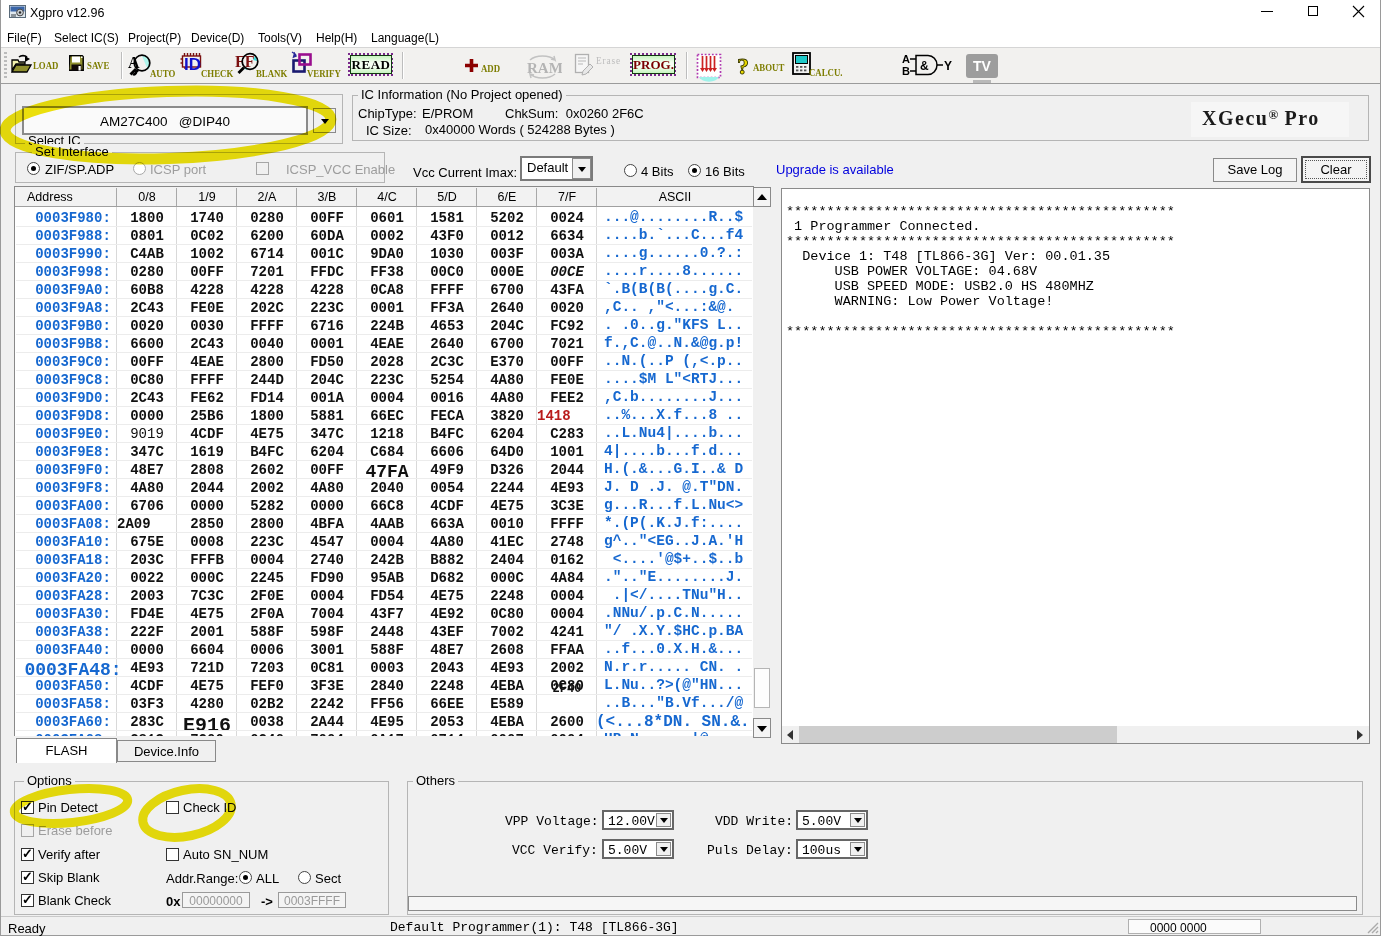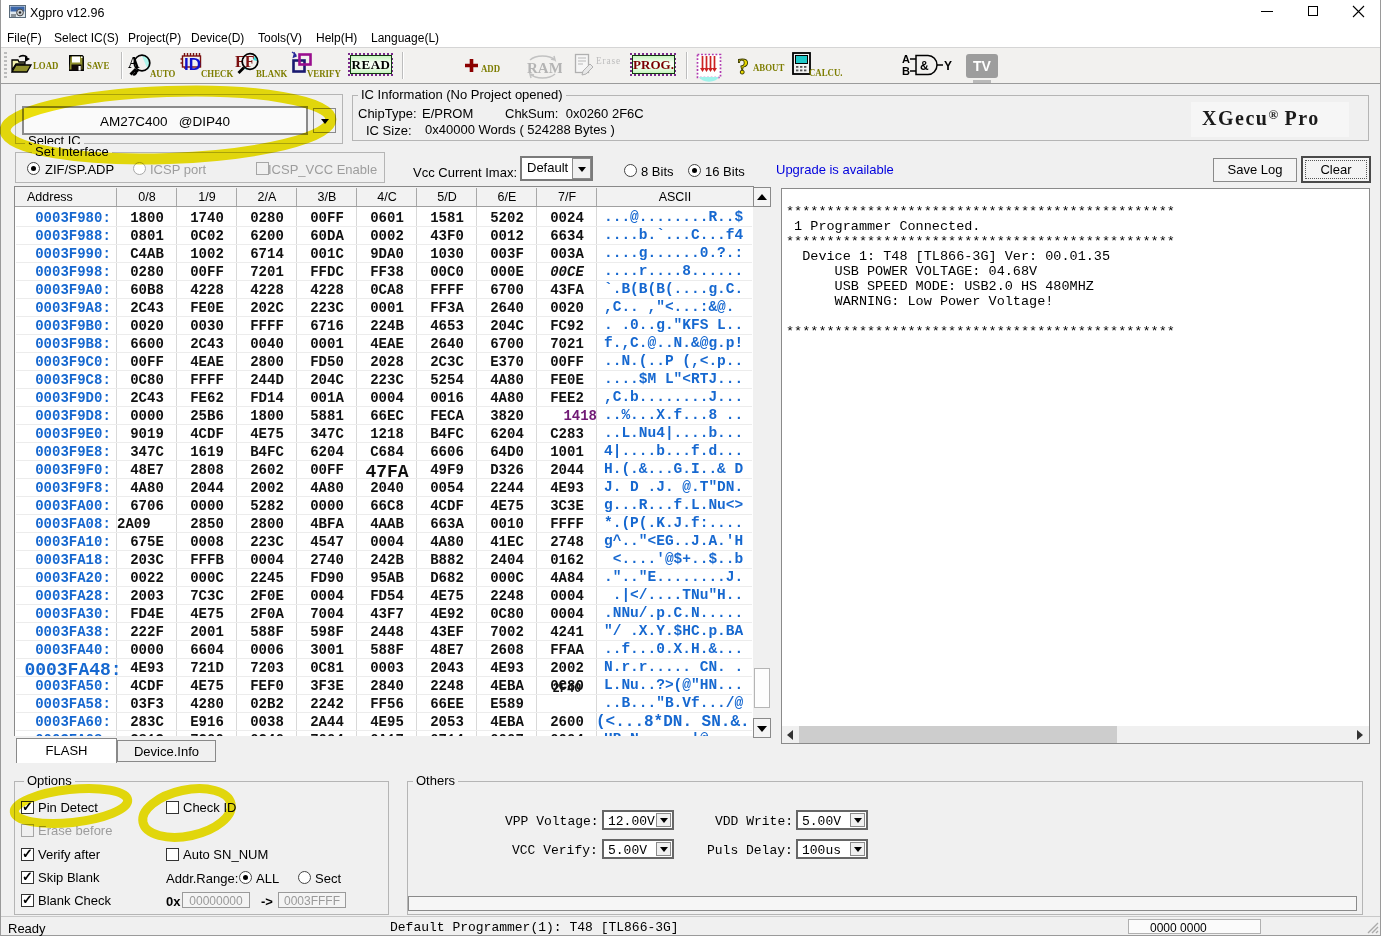--- a/index.html
+++ b/index.html
@@ -181,27 +181,27 @@
 <div class="abs serif" style="left:1202px;top:107px;font-size:20px;font-weight:bold;color:#1a1a1a;letter-spacing:1.5px;">XGecu<span style="font-size:13px;vertical-align:6px;">®</span><span style="letter-spacing:0;">&nbsp;</span>Pro</div>
 <div class="abs group" style="left:15px;top:152px;width:370px;height:31px;"></div>
 <div class="abs glabel" style="left:32px;top:144px;">Set Interface</div>
 <div class="abs radio" style="left:27px;top:162px;">
     <div class="rdot"></div>
   </div>
 <div class="abs lbl13" style="left:45px;top:162px;">ZIF/SP.ADP</div>
 <div class="abs radio dis" style="left:133px;top:162px;"></div>
 <div class="abs lbl13 dis-t" style="left:150px;top:162px;">ICSP port</div>
 <div class="abs cb dis" style="left:256px;top:162px;"></div>
-<div class="abs lbl13 dis-t" style="left:268px;top:162px;">ICSP_VCC Enable</div>
+<div class="abs lbl13 dis-t" style="left:286px;top:162px;">ICSP_VCC Enable</div>
 <div class="abs lbl13" style="left:413px;top:165px;">Vcc Current Imax:</div>
 <div class="abs" style="left:520px;top:156px;width:73px;height:25px;border:2px solid #7a7a7a;background:#fff;"></div>
 <div class="abs sans" style="left:527px;top:160px;font-size:13px;">Default</div>
 <div class="abs dbtn" style="left:572px;top:158px;width:19px;height:21px;"></div>
 <div class="abs radio" style="left:624px;top:164px;"></div>
-<div class="abs lbl13" style="left:641px;top:164px;">8 Bits</div>
+<div class="abs lbl13" style="left:641px;top:164px;">4 Bits</div>
 <div class="abs radio" style="left:688px;top:164px;">
     <div class="rdot"></div>
   </div>
 <div class="abs lbl13" style="left:705px;top:164px;">16 Bits</div>
 <div class="abs sans" style="left:776px;top:162px;font-size:13px;color:#0000dd;">Upgrade is available</div>
 <div class="abs btn" style="left:1213px;top:158px;width:84px;height:24px;line-height:22px;">Save Log</div>
 <div class="abs" style="left:1301px;top:156px;width:70px;height:27px;border:2px solid #4a4a4a;background:#f4f4f4;"></div>
 <div class="abs" style="left:1305px;top:160px;width:62px;height:19px;border:1px dotted #555;"></div>
 <div class="abs sans" style="left:1305px;top:162px;width:62px;text-align:center;font-size:13px;">Clear</div>
 <div class="abs" style="left:14px;top:186px;width:740px;height:552px;background:#fff;border:1px solid #898989;"></div>
@@ -357,25 +357,25 @@
 <div class="abs mono" style="left:604px;top:389.0px;font-size:14.5px;font-weight:bold;color:#1668d0;white-space:pre;">,C.b........J...</div>
 <div class="abs" style="left:16px;top:405.5px;width:736px;height:1px;background:#ececec;"></div>
 <div class="abs mono" style="left:22px;top:407.5px;width:102px;text-align:center;font-size:14px;font-weight:bold;color:#1668d0;">0003F9D8:</div>
 <div class="abs mono" style="left:117px;top:407.5px;width:60px;text-align:center;font-size:14px;font-weight:bold;color:#111;">0000</div>
 <div class="abs mono" style="left:177px;top:407.5px;width:60px;text-align:center;font-size:14px;font-weight:bold;color:#111;">25B6</div>
 <div class="abs mono" style="left:237px;top:407.5px;width:60px;text-align:center;font-size:14px;font-weight:bold;color:#111;">1800</div>
 <div class="abs mono" style="left:297px;top:407.5px;width:60px;text-align:center;font-size:14px;font-weight:bold;color:#111;">5881</div>
 <div class="abs mono" style="left:357px;top:407.5px;width:60px;text-align:center;font-size:14px;font-weight:bold;color:#111;">66EC</div>
 <div class="abs mono" style="left:417px;top:407.5px;width:60px;text-align:center;font-size:14px;font-weight:bold;color:#111;">FECA</div>
 <div class="abs mono" style="left:477px;top:407.5px;width:60px;text-align:center;font-size:14px;font-weight:bold;color:#111;">3820</div>
-<div class="abs mono" style="left:537px;top:407.5px;width:60px;text-align:right;font-size:14px;font-weight:bold;color:#701a75;">1418</div>
+<div class="abs mono" style="left:537px;top:407.5px;width:60px;text-align:left;font-size:14px;font-weight:bold;color:#b91c1c;">1418</div>
 <div class="abs mono" style="left:604px;top:407.0px;font-size:14.5px;font-weight:bold;color:#1668d0;white-space:pre;">..%...X.f...8 ..</div>
 <div class="abs" style="left:16px;top:423.5px;width:736px;height:1px;background:#ececec;"></div>
 <div class="abs mono" style="left:22px;top:425.5px;width:102px;text-align:center;font-size:14px;font-weight:bold;color:#1668d0;">0003F9E0:</div>
-<div class="abs mono" style="left:117px;top:425.5px;width:60px;text-align:center;font-size:14px;font-weight:bold;color:#111;">9019</div>
+<div class="abs mono" style="left:117px;top:425.5px;width:60px;text-align:center;font-size:14px;font-weight:normal;color:#111;">9019</div>
 <div class="abs mono" style="left:177px;top:425.5px;width:60px;text-align:center;font-size:14px;font-weight:bold;color:#111;">4CDF</div>
 <div class="abs mono" style="left:237px;top:425.5px;width:60px;text-align:center;font-size:14px;font-weight:bold;color:#111;">4E75</div>
 <div class="abs mono" style="left:297px;top:425.5px;width:60px;text-align:center;font-size:14px;font-weight:bold;color:#111;">347C</div>
 <div class="abs mono" style="left:357px;top:425.5px;width:60px;text-align:center;font-size:14px;font-weight:bold;color:#111;">1218</div>
 <div class="abs mono" style="left:417px;top:425.5px;width:60px;text-align:center;font-size:14px;font-weight:bold;color:#111;">B4FC</div>
 <div class="abs mono" style="left:477px;top:425.5px;width:60px;text-align:center;font-size:14px;font-weight:bold;color:#111;">6204</div>
 <div class="abs mono" style="left:537px;top:425.5px;width:60px;text-align:center;font-size:14px;font-weight:bold;color:#111;">C283</div>
 <div class="abs mono" style="left:604px;top:425.0px;font-size:14.5px;font-weight:bold;color:#1668d0;white-space:pre;">..L.Nu4|....b...</div>
 <div class="abs" style="left:16px;top:441.5px;width:736px;height:1px;background:#ececec;"></div>
 <div class="abs mono" style="left:22px;top:443.5px;width:102px;text-align:center;font-size:14px;font-weight:bold;color:#1668d0;">0003F9E8:</div>
@@ -538,21 +538,21 @@
 <div class="abs mono" style="left:237px;top:695.5px;width:60px;text-align:center;font-size:14px;font-weight:bold;color:#111;">02B2</div>
 <div class="abs mono" style="left:297px;top:695.5px;width:60px;text-align:center;font-size:14px;font-weight:bold;color:#111;">2242</div>
 <div class="abs mono" style="left:357px;top:695.5px;width:60px;text-align:center;font-size:14px;font-weight:bold;color:#111;">FF56</div>
 <div class="abs mono" style="left:417px;top:695.5px;width:60px;text-align:center;font-size:14px;font-weight:bold;color:#111;">66EE</div>
 <div class="abs mono" style="left:477px;top:695.5px;width:60px;text-align:center;font-size:14px;font-weight:bold;color:#111;">E589</div>
 <div class="abs mono" style="left:537px;top:682px;width:60px;text-align:center;font-size:12px;font-weight:bold;color:#111;">2F40</div>
 <div class="abs mono" style="left:604px;top:695.0px;font-size:14.5px;font-weight:bold;color:#1668d0;white-space:pre;">..B..."B.Vf.../@</div>
 <div class="abs" style="left:16px;top:711.5px;width:736px;height:1px;background:#ececec;"></div>
 <div class="abs mono" style="left:22px;top:713.5px;width:102px;text-align:center;font-size:14px;font-weight:bold;color:#1668d0;">0003FA60:</div>
 <div class="abs mono" style="left:117px;top:713.5px;width:60px;text-align:center;font-size:14px;font-weight:bold;color:#111;">283C</div>
-<div class="abs mono" style="left:177px;top:713.5px;width:60px;text-align:center;font-size:14px;font-weight:bold;color:#111;">E916</div>
+<div class="abs mono" style="left:177px;top:713.5px;width:60px;text-align:center;font-size:20px;font-weight:bold;color:#111;">E916</div>
 <div class="abs mono" style="left:237px;top:713.5px;width:60px;text-align:center;font-size:14px;font-weight:bold;color:#111;">0038</div>
 <div class="abs mono" style="left:297px;top:713.5px;width:60px;text-align:center;font-size:14px;font-weight:bold;color:#111;">2A44</div>
 <div class="abs mono" style="left:357px;top:713.5px;width:60px;text-align:center;font-size:14px;font-weight:bold;color:#111;">4E95</div>
 <div class="abs mono" style="left:417px;top:713.5px;width:60px;text-align:center;font-size:14px;font-weight:bold;color:#111;">2053</div>
 <div class="abs mono" style="left:477px;top:713.5px;width:60px;text-align:center;font-size:14px;font-weight:bold;color:#111;">4EBA</div>
 <div class="abs mono" style="left:537px;top:713.5px;width:60px;text-align:center;font-size:14px;font-weight:bold;color:#111;">2600</div>
 <div class="abs mono" style="left:596px;top:713.0px;font-size:16px;font-weight:bold;color:#1668d0;white-space:pre;">(&lt;...8*DN. SN.&amp;.</div>
 <div class="abs" style="left:16px;top:729.5px;width:736px;height:1px;background:#ececec;"></div>
 <div class="abs mono" style="left:22px;top:731.5px;width:102px;text-align:center;font-size:14px;font-weight:bold;color:#1668d0;">0003FA68:</div>
 <div class="abs mono" style="left:117px;top:731.5px;width:60px;text-align:center;font-size:14px;font-weight:bold;color:#111;">2813</div>

